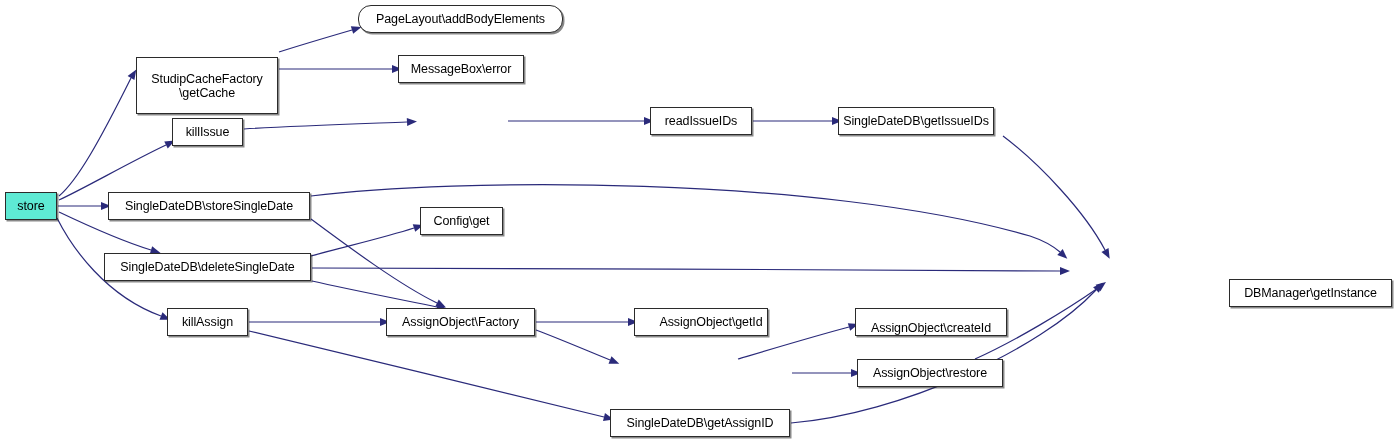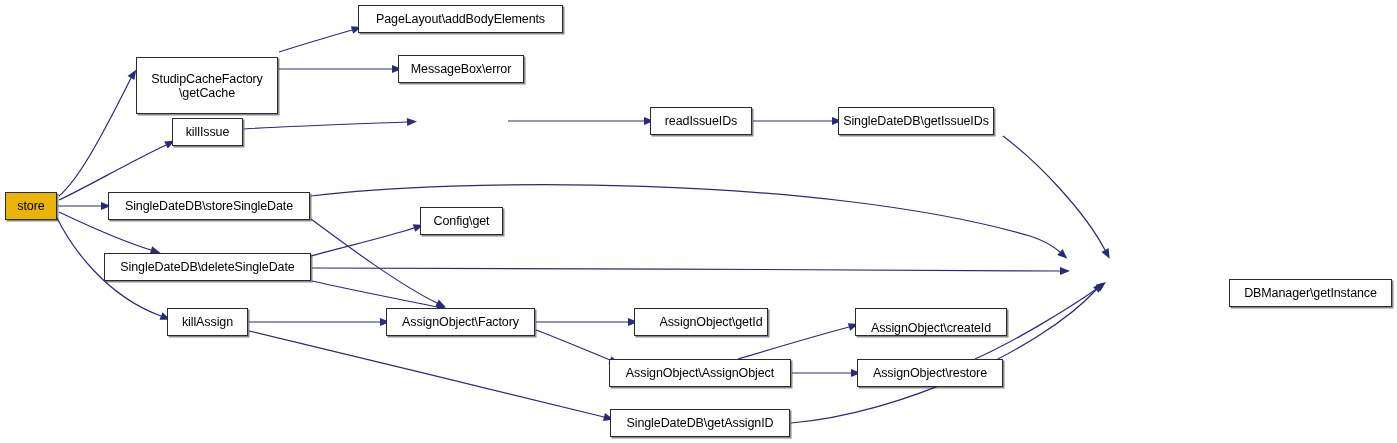--- a/index.html
+++ b/index.html
@@ -35,21 +35,21 @@
     display: flex;
     align-items: center;
     justify-content: center;
     text-align: center;
     white-space: pre;
     letter-spacing: -0.1px;
     box-shadow: 1.5px 1.5px 0 0 rgba(40,40,40,0.55);
     z-index: 5;
   }
   .gnode.root {
-    background: #eab308;
+    background: #5eead4;
   }
   .gnode-label {
     display: block;
     padding: 0 4px;
   }
 </style>
 </head>
 <body>
 
 <div id="graph-canvas">
@@ -99,29 +99,28 @@
       <path d="M792,373 L851,373" fill="none" stroke="#2a2a7a" stroke-width="1.2"></path>
       <polygon points="0,-4 10,0 0,4" fill="#2a2a7a" transform="translate(851,373) rotate(0)"></polygon>
       <path d="M975,359 C1015,341 1065,311 1098,288" fill="none" stroke="#2a2a7a" stroke-width="1.2"></path>
       <polygon points="0,-4 10,0 0,4" fill="#2a2a7a" transform="translate(1098,288) rotate(-37)"></polygon>
       <path d="M791,423 C900,414 1040,350 1096,290" fill="none" stroke="#2a2a7a" stroke-width="1.2"></path>
       <polygon points="0,-4 10,0 0,4" fill="#2a2a7a" transform="translate(1096,290) rotate(-47)"></polygon>
     </svg>
 <div class="gnode root" style="left: 5px; top: 192px; width: 52px; height: 28px;"><span class="gnode-label">store</span></div>
     <div class="gnode" style="left: 136px; top: 57px; width: 142px; height: 57px;"><span class="gnode-label">StudipCacheFactory
 \getCache</span></div>
-    <div class="gnode" style="left: 358px; top: 5px; width: 205px; height: 28px;"><span class="gnode-label">PageLayout\addBodyElements</span></div>
+    <div class="gnode" style="left: 358px; top: 5px; width: 205px; height: 28px; border-radius: 13px;"><span class="gnode-label">PageLayout\addBodyElements</span></div>
     <div class="gnode" style="left: 398px; top: 55px; width: 126px; height: 28px;"><span class="gnode-label">MessageBox\error</span></div>
     <div class="gnode" style="left: 172px; top: 118px; width: 71px; height: 28px;"><span class="gnode-label">killIssue</span></div>
     <div class="gnode" style="left: 650px; top: 107px; width: 102px; height: 28px;"><span class="gnode-label">readIssueIDs</span></div>
     <div class="gnode" style="left: 838px; top: 107px; width: 156px; height: 28px;"><span class="gnode-label">SingleDateDB\getIssueIDs</span></div>
     <div class="gnode" style="left: 108px; top: 192px; width: 202px; height: 28px;"><span class="gnode-label">SingleDateDB\storeSingleDate</span></div>
     <div class="gnode" style="left: 420px; top: 207px; width: 83px; height: 28px;"><span class="gnode-label">Config\get</span></div>
     <div class="gnode" style="left: 104px; top: 253px; width: 207px; height: 28px;"><span class="gnode-label">SingleDateDB\deleteSingleDate</span></div>
     <div class="gnode" style="left: 1229px; top: 257px; width: 163px; height: 28px; margin-top: 22px;"><span class="gnode-label">DBManager\getInstance</span></div>
     <div class="gnode" style="left: 167px; top: 308px; width: 81px; height: 28px;"><span class="gnode-label">killAssign</span></div>
     <div class="gnode" style="left: 386px; top: 308px; width: 149px; height: 28px;"><span class="gnode-label">AssignObject\Factory</span></div>
     <div class="gnode" style="left: 634px; top: 308px; width: 134px; height: 28px; padding-left: 20px;"><span class="gnode-label">AssignObject\getId</span></div>
     <div class="gnode" style="left: 855px; top: 308px; width: 152px; height: 28px; align-items: flex-end;"><span class="gnode-label">AssignObject\createId</span></div>
-    <div class="gnode" style="left: 609px; top: 359px; width: 182px; height: 28px;"><span class="gnode-label">AssignObject\AssignObject</span></div>
     <div class="gnode" style="left: 857px; top: 359px; width: 146px; height: 28px;"><span class="gnode-label">AssignObject\restore</span></div>
     <div class="gnode" style="left: 610px; top: 409px; width: 180px; height: 28px;"><span class="gnode-label">SingleDateDB\getAssignID</span></div>
   </div>
 
 </body></html>

